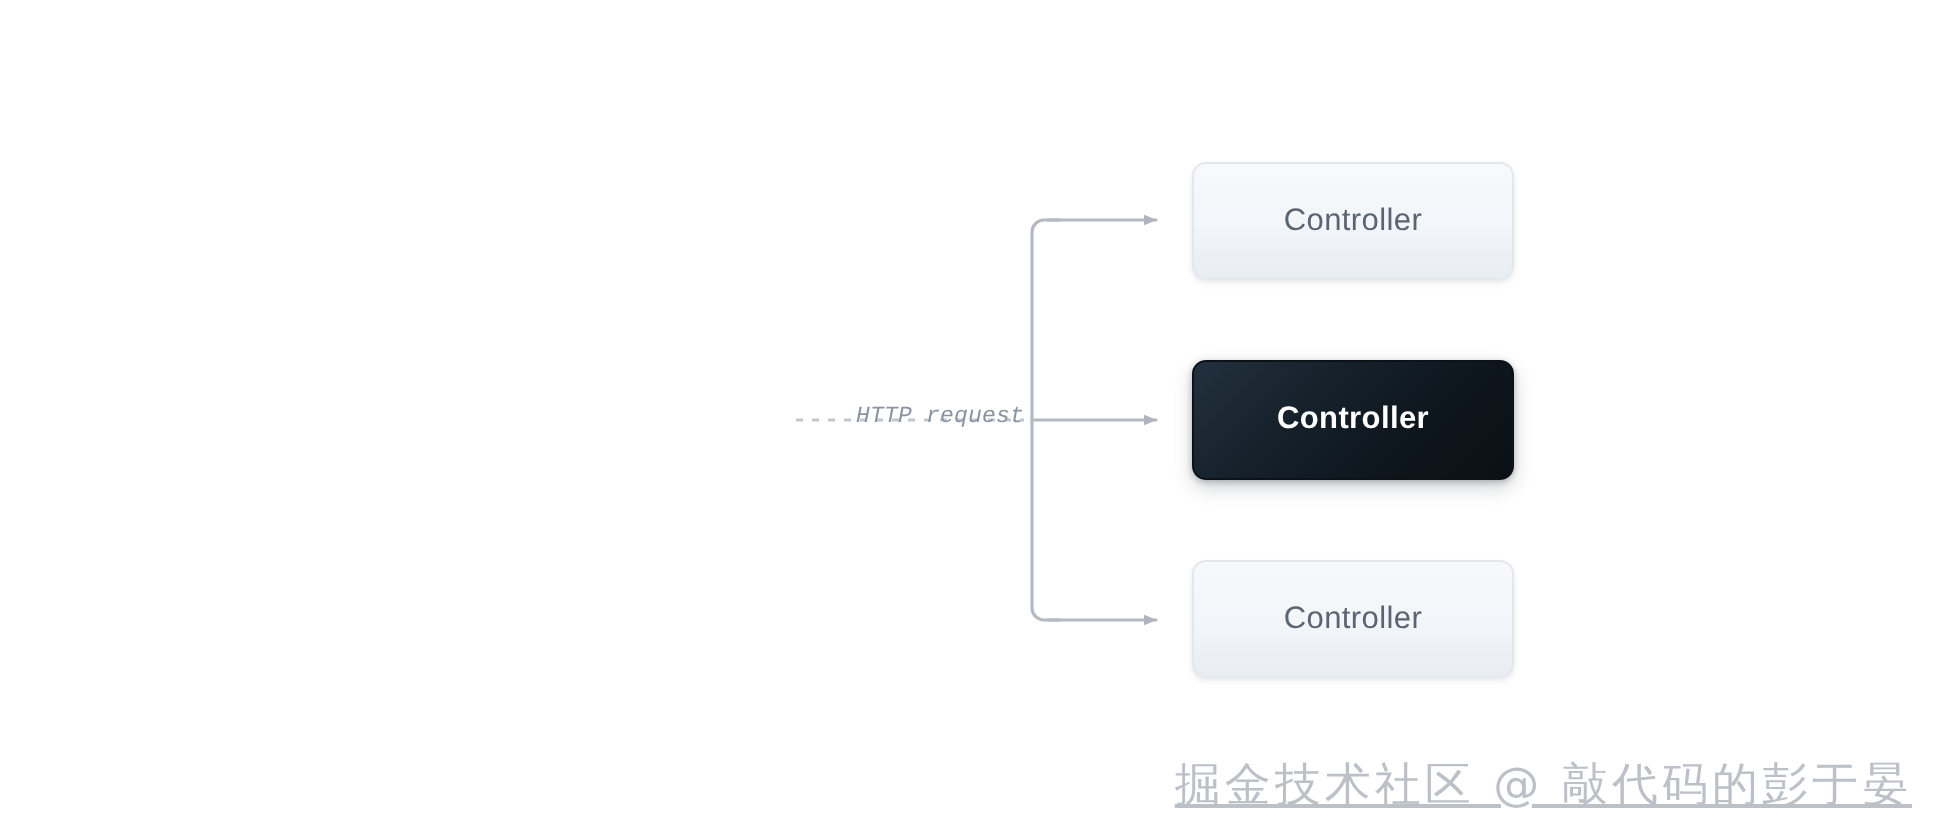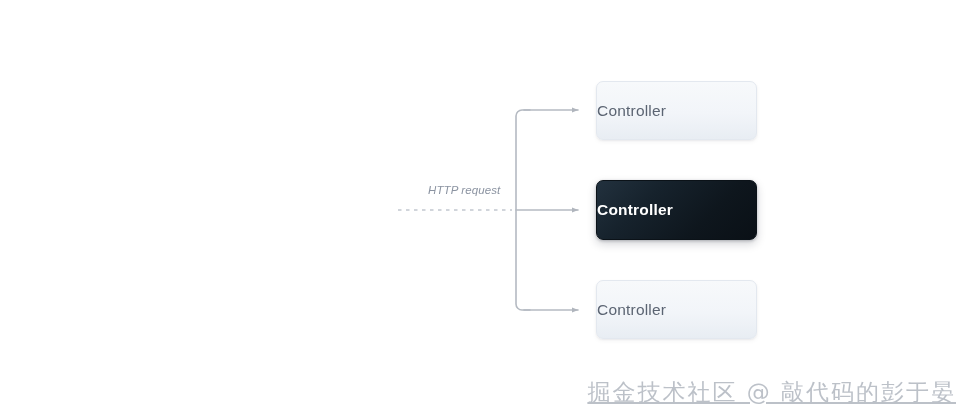--- a/index.html
+++ b/index.html
@@ -16,20 +16,21 @@
     height: 420px;
     background: #ffffff;
     overflow: hidden;
   }
 
   
   .node {
     position: absolute;
     display: flex;
     align-items: center;
+    justify-content: center;
     border-radius: 7px;
     box-sizing: border-box;
     letter-spacing: 0.2px;
   }
 
   .node.light {
     background: linear-gradient(180deg, #f7f9fb 0%, #f2f5f9 55%, #e8edf3 100%);
     border: 1px solid #e3e8ef;
     box-shadow: 0 1px 2px rgba(16, 24, 40, 0.06),
                 0 2px 5px rgba(16, 24, 40, 0.045);
@@ -60,26 +61,27 @@
     top: 0;
     width: 970px;
     height: 420px;
     pointer-events: none;
   }
 
   
   #edge-label {
     position: absolute;
     left: 428px;
-    top: 184px;
+    top: 202px;
     font-size: 11.5px;
     font-style: italic;
     color: #8b93a1;
     white-space: nowrap;
     letter-spacing: 0.1px;
+    font-family: Liberation Mono, monospace;
   }
 
   
   #watermark {
     position: absolute;
     right: 14px;
     bottom: 12px;
     font-size: 23px;
     color: #b9bec6;
     white-space: nowrap;

